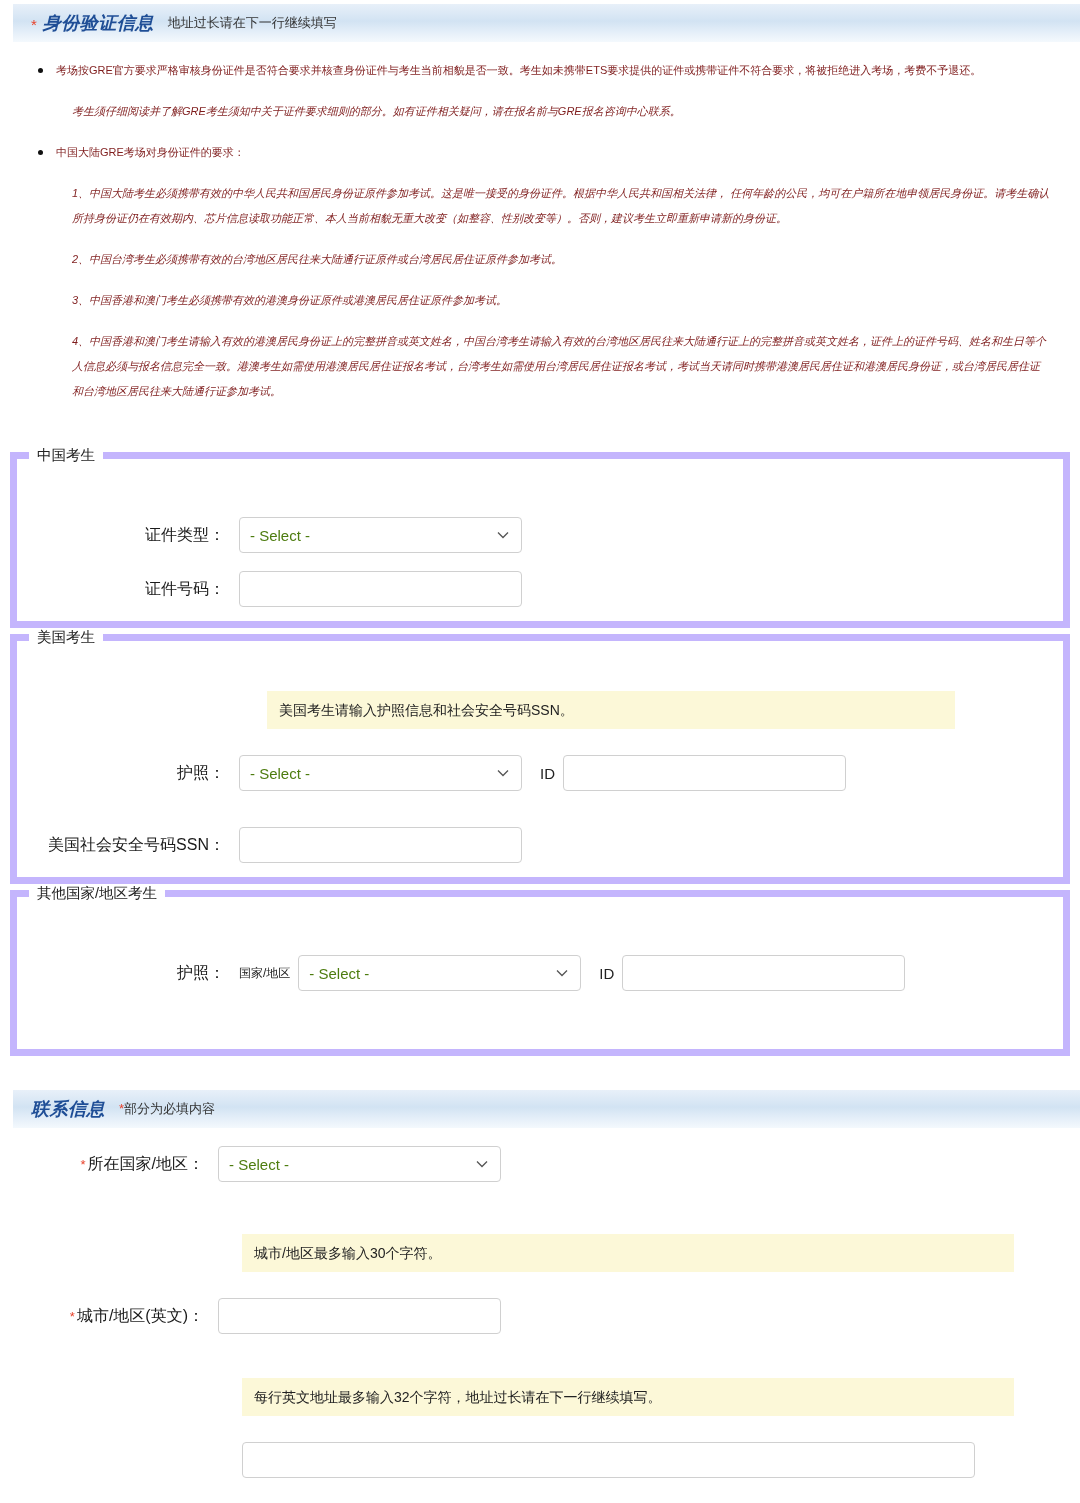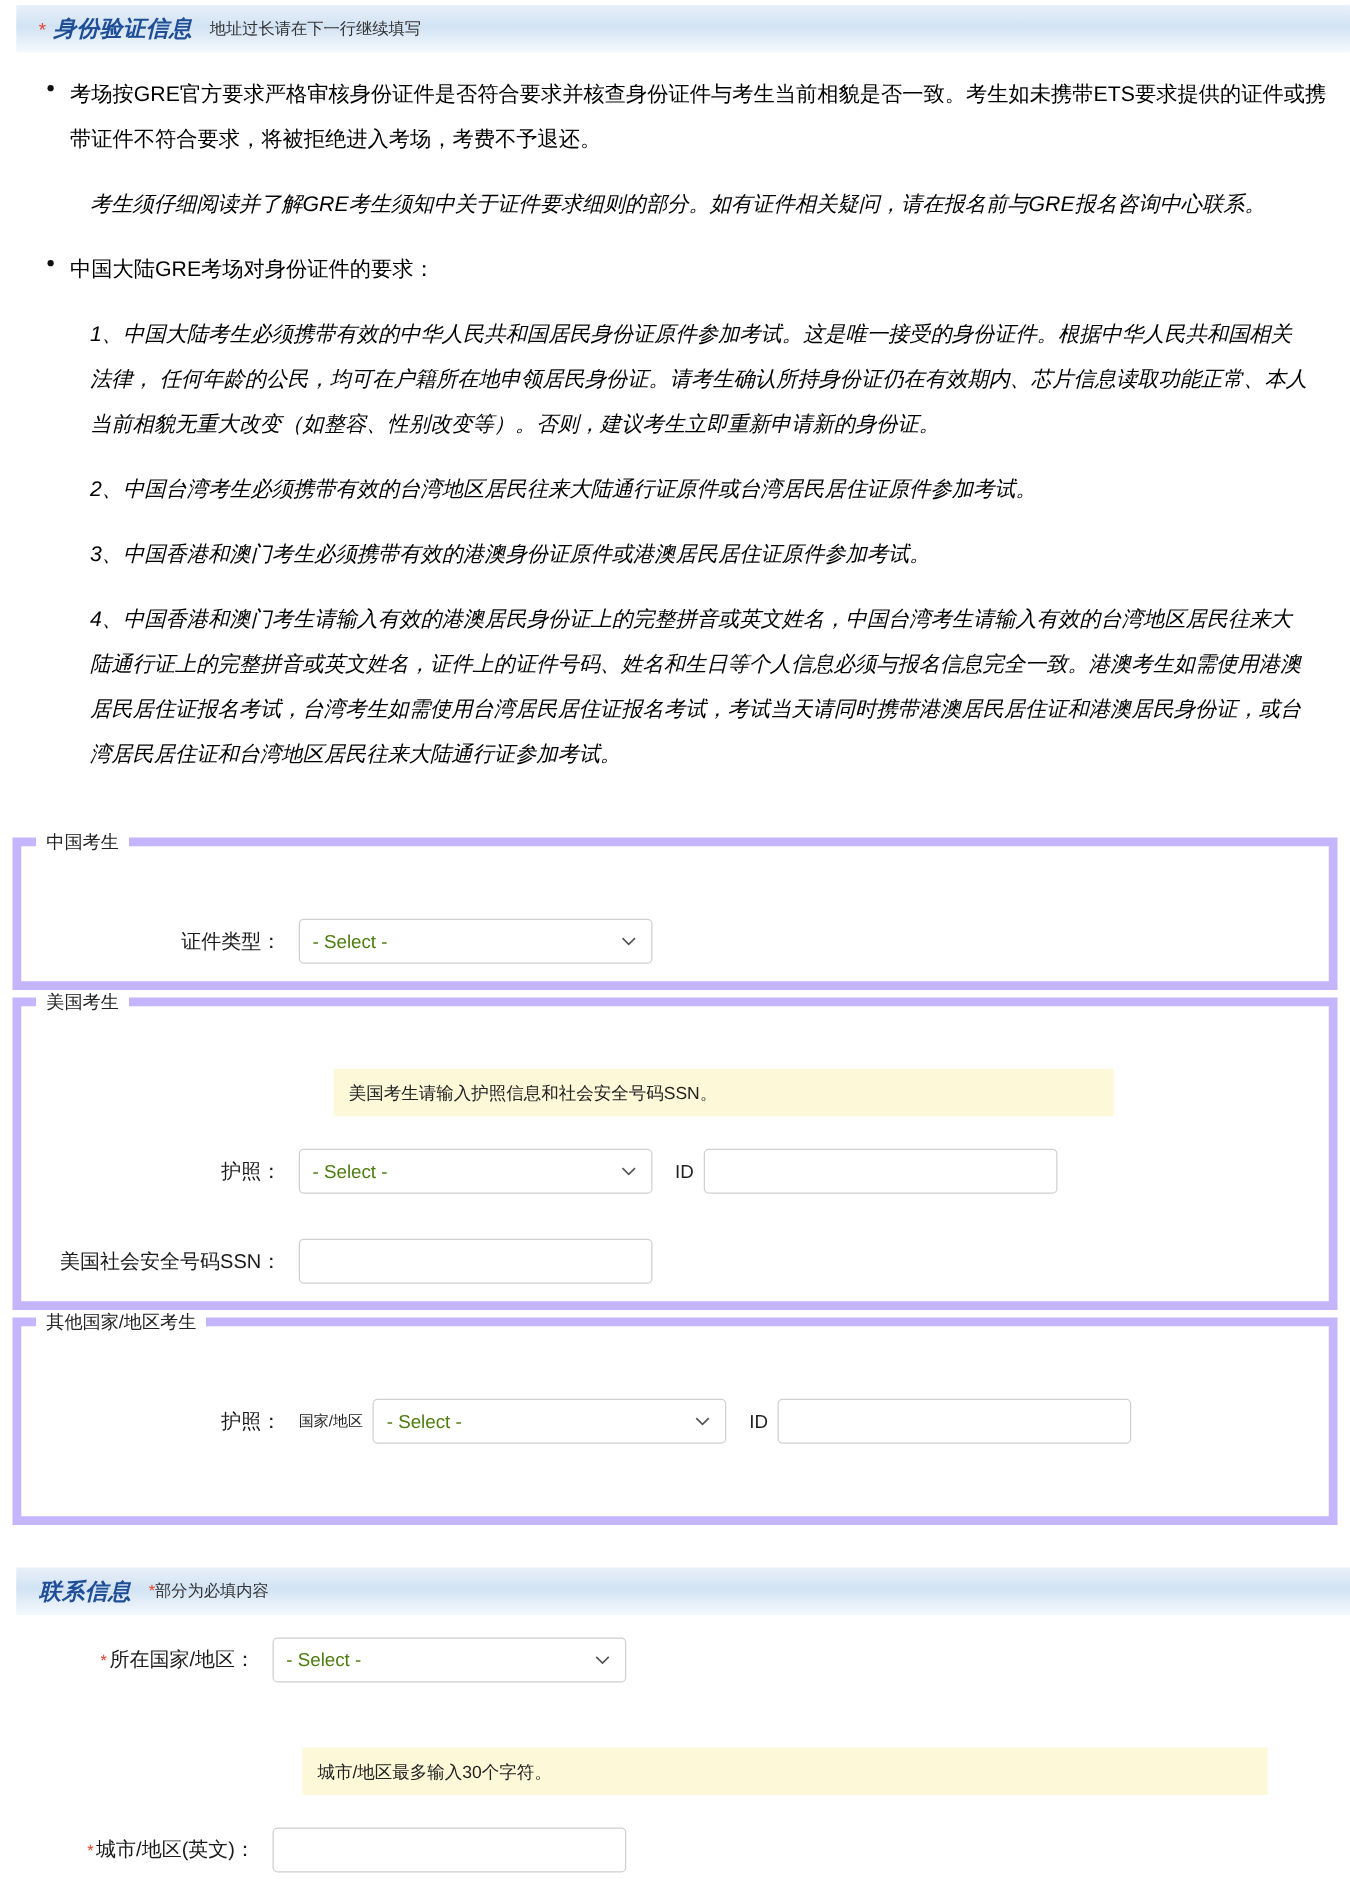--- a/index.html
+++ b/index.html
@@ -45,23 +45,23 @@
   .banner-sub .mini-star { color: #e8422b; }
 
   
   .notes {
     margin: 16px 0 0 0;
     padding: 0 14px 0 56px;
     list-style: none;
   }
   .notes > li {
     position: relative;
-    font-size: 17px;
-    line-height: 36px;
-    color: #000000;
+    font-size: 11px;
+    line-height: 25px;
+    color: #7f1d1d;
     margin-bottom: 2px;
   }
   .notes > li::before {
     content: "";
     position: absolute;
     left: -18px;
     top: 10px;
     width: 5px; height: 5px;
     border-radius: 50%;
     background: #111;
@@ -139,21 +139,21 @@
   .w-id-a { width: 283px; }
 
   
   .hint {
     background: #fcf8d8;
     font-size: 14px;
     color: #222;
     padding: 9px 12px;
     line-height: 20px;
   }
-  .hint-us { margin: 0 0 0 250px; width: 624px; }
+  .hint-us { margin: 0 0 0 250px; width: 688px; }
   .hint-contact { margin: 0 0 0 242px; width: 772px; }
 
   .spacer-18 { height: 18px; }
   .spacer-26 { height: 26px; }
   .spacer-34 { height: 34px; }
 
   
   .contact-row .lbl { width: 218px; }
   .w-city { width: 283px; }
   .w-addr { width: 733px; }
@@ -189,20 +189,24 @@
     <div class="spacer-34"></div>
     <div class="row">
       <div class="lbl">证件类型：</div>
       <div class="sel w-sel-a">
         <span>- Select -</span>
         <svg class="chev" viewBox="0 0 16 16">
           <path d="M3 5.5 L8 10.5 L13 5.5" fill="none" stroke="#555" stroke-width="1.3"></path>
         </svg>
       </div>
     </div>
+    <div class="row">
+      <div class="lbl">证件号码：</div>
+      <div class="txt w-txt-a"></div>
+    </div>
   </div>
 </fieldset>
 
 <fieldset class="group">
   <legend>美国考生</legend>
   <div class="group-inner">
     <div class="spacer-26"></div>
     <div class="hint hint-us">美国考生请输入护照信息和社会安全号码SSN。</div>
     <div class="spacer-26"></div>
     <div class="row">

